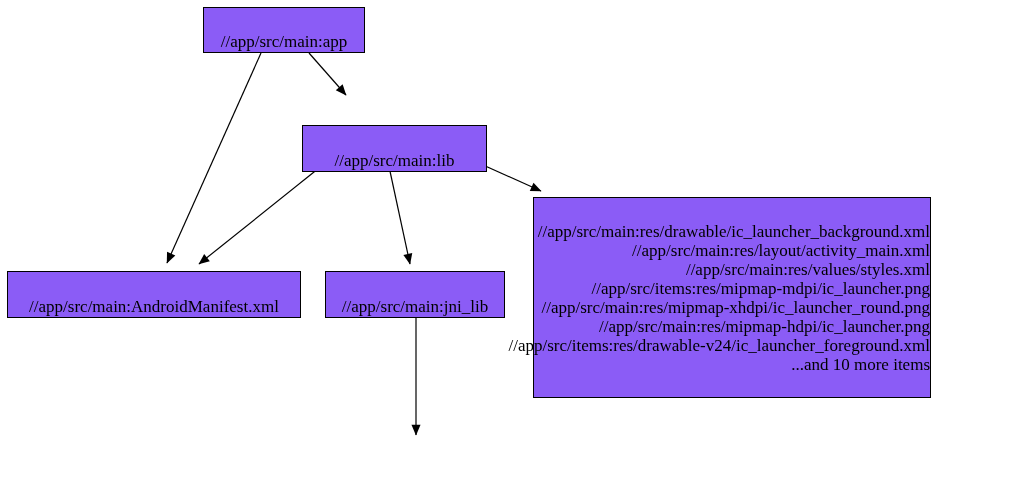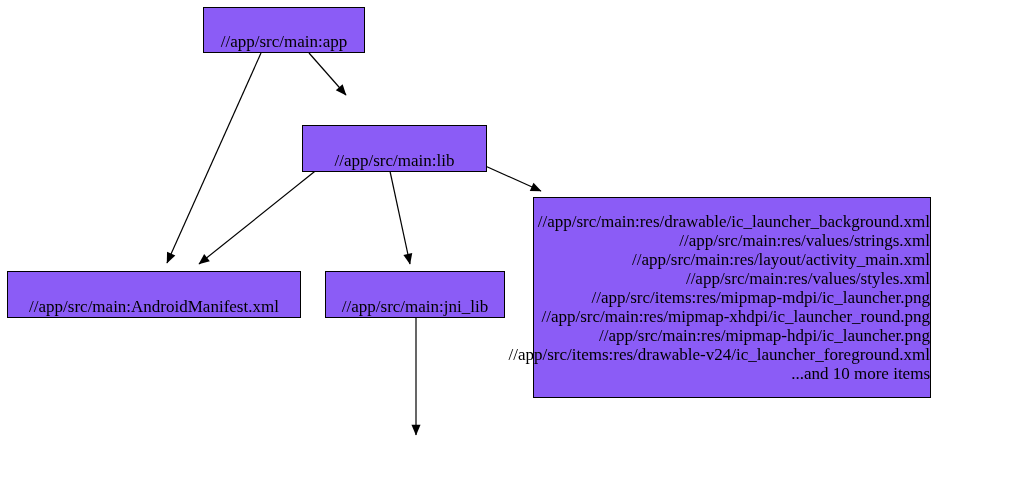--- a/index.html
+++ b/index.html
@@ -86,21 +86,20 @@
   <div class="node node-manifest">
     <span>//app/src/main:AndroidManifest.xml</span>
   </div>
 
   <div class="node node-jni">
     <span>//app/src/main:jni_lib</span>
   </div>
 
   <div class="node node-res">
     <span class="res-line">//app/src/main:res/drawable/ic_launcher_background.xml</span>
-    <span class="res-line">//app/src/main:res/values/strings.xml</span>
     <span class="res-line">//app/src/main:res/layout/activity_main.xml</span>
     <span class="res-line">//app/src/main:res/values/styles.xml</span>
     <span class="res-line">//app/src/items:res/mipmap-mdpi/ic_launcher.png</span>
     <span class="res-line">//app/src/main:res/mipmap-xhdpi/ic_launcher_round.png</span>
     <span class="res-line">//app/src/main:res/mipmap-hdpi/ic_launcher.png</span>
     <span class="res-line">//app/src/items:res/drawable-v24/ic_launcher_foreground.xml</span>
     <span class="res-line">...and 10 more items</span>
   </div>
 
 

